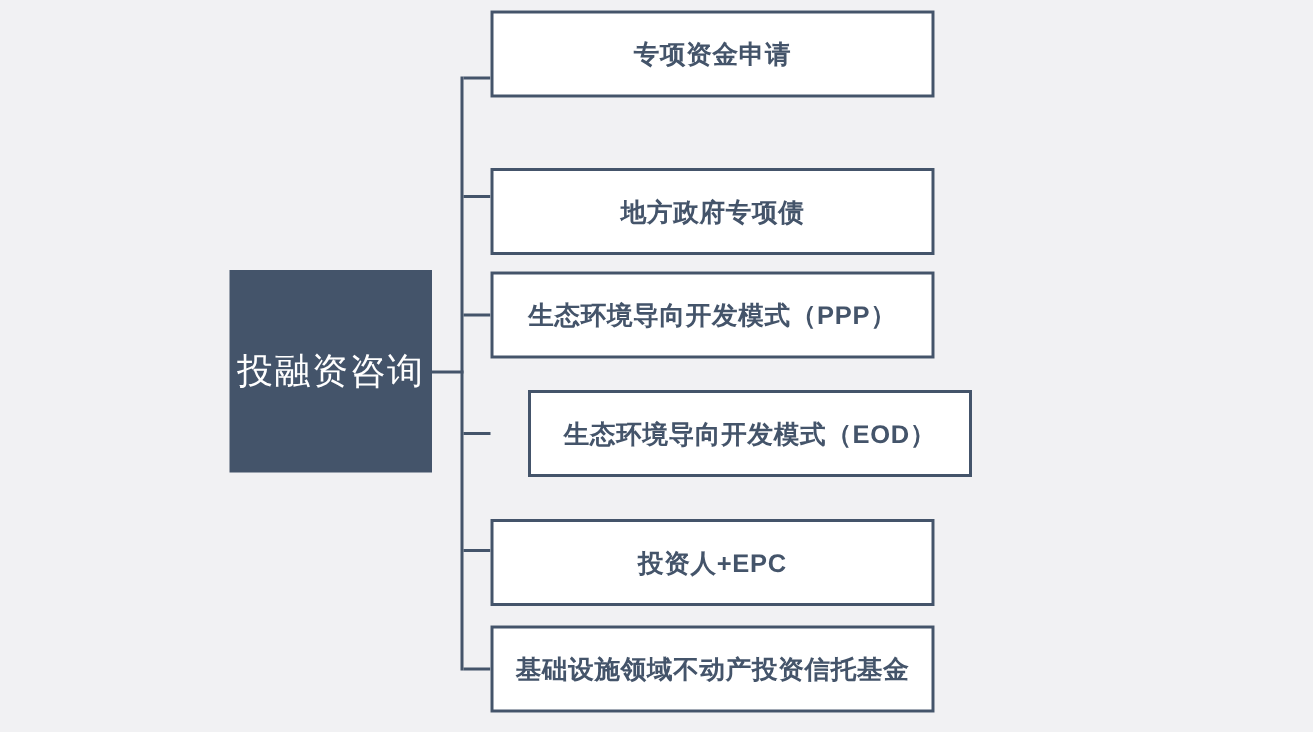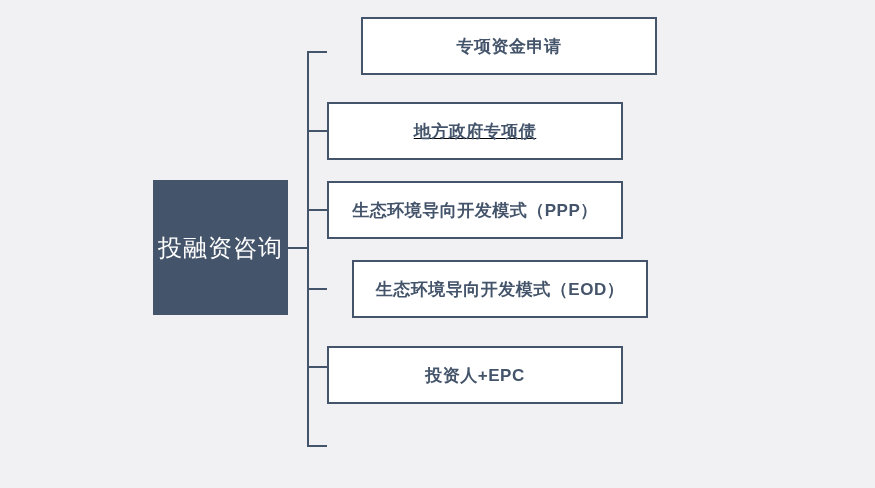--- a/index.html
+++ b/index.html
@@ -80,29 +80,32 @@
 
   <div class="connector h" style="left:288px; top:247px; width:21px;"></div>
   <div class="connector v" style="left:307px; top:51px; height:396px;"></div>
   <div class="connector h" style="left:309px; top:51px;  width:18px;"></div>
   <div class="connector h" style="left:309px; top:130px; width:18px;"></div>
   <div class="connector h" style="left:309px; top:209px; width:18px;"></div>
   <div class="connector h" style="left:309px; top:288px; width:18px;"></div>
   <div class="connector h" style="left:309px; top:366px; width:18px;"></div>
   <div class="connector h" style="left:309px; top:445px; width:18px;"></div>
 
-  <div class="leaf-node" style="top:17px;margin-left:34px;">
+  <div class="leaf-node" style="top:7px;">
     <span class="leaf-label">专项资金申请</span>
   </div>
-  <div class="leaf-node" style="top:102px;text-decoration:underline;">
+  <div class="leaf-node" style="top:112px;">
     <span class="leaf-label">地方政府专项债</span>
   </div>
   <div class="leaf-node" style="top:181px;">
     <span class="leaf-label">生态环境导向开发模式（PPP）</span>
   </div>
   <div class="leaf-node" style="top:260px;margin-left:25px;">
     <span class="leaf-label">生态环境导向开发模式（EOD）</span>
   </div>
   <div class="leaf-node" style="top:346px;">
     <span class="leaf-label">投资人+EPC</span>
   </div>
+  <div class="leaf-node" style="top:417px;">
+    <span class="leaf-label">基础设施领域不动产投资信托基金</span>
+  </div>
 
 </div>
 
 </body></html>

